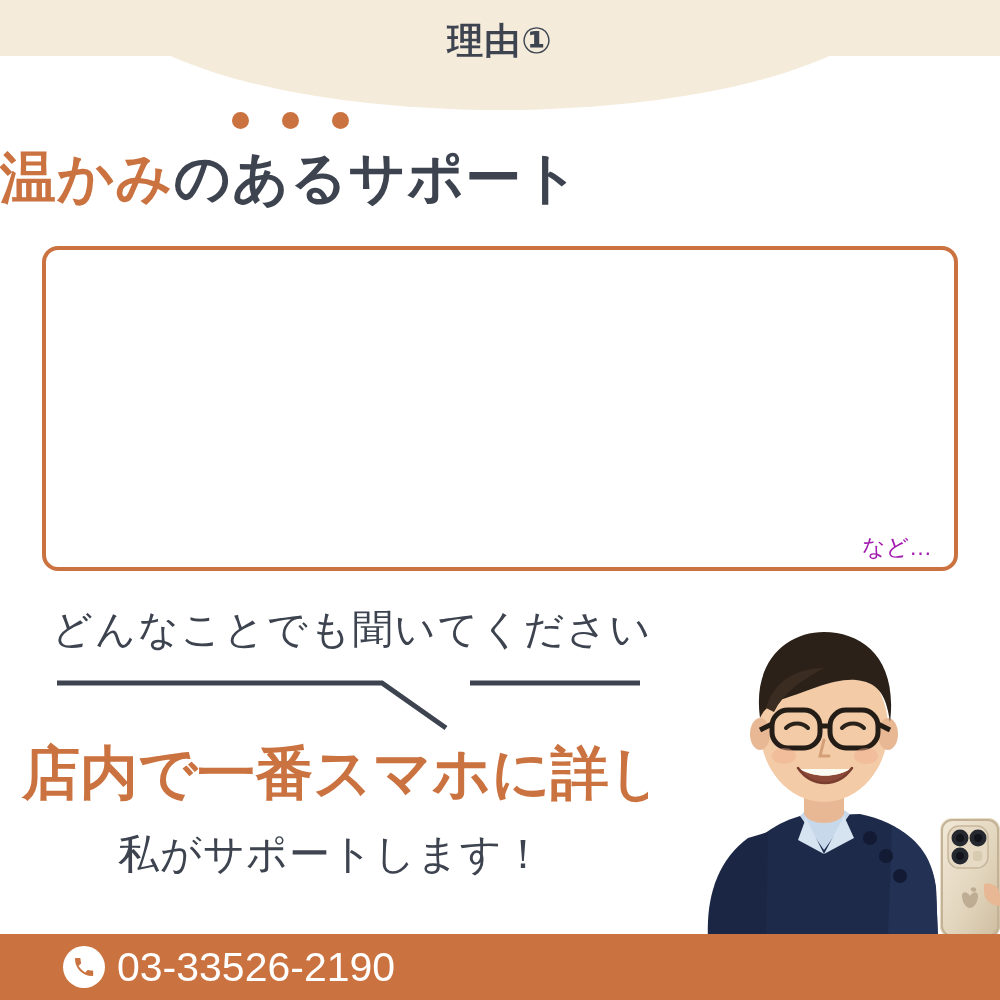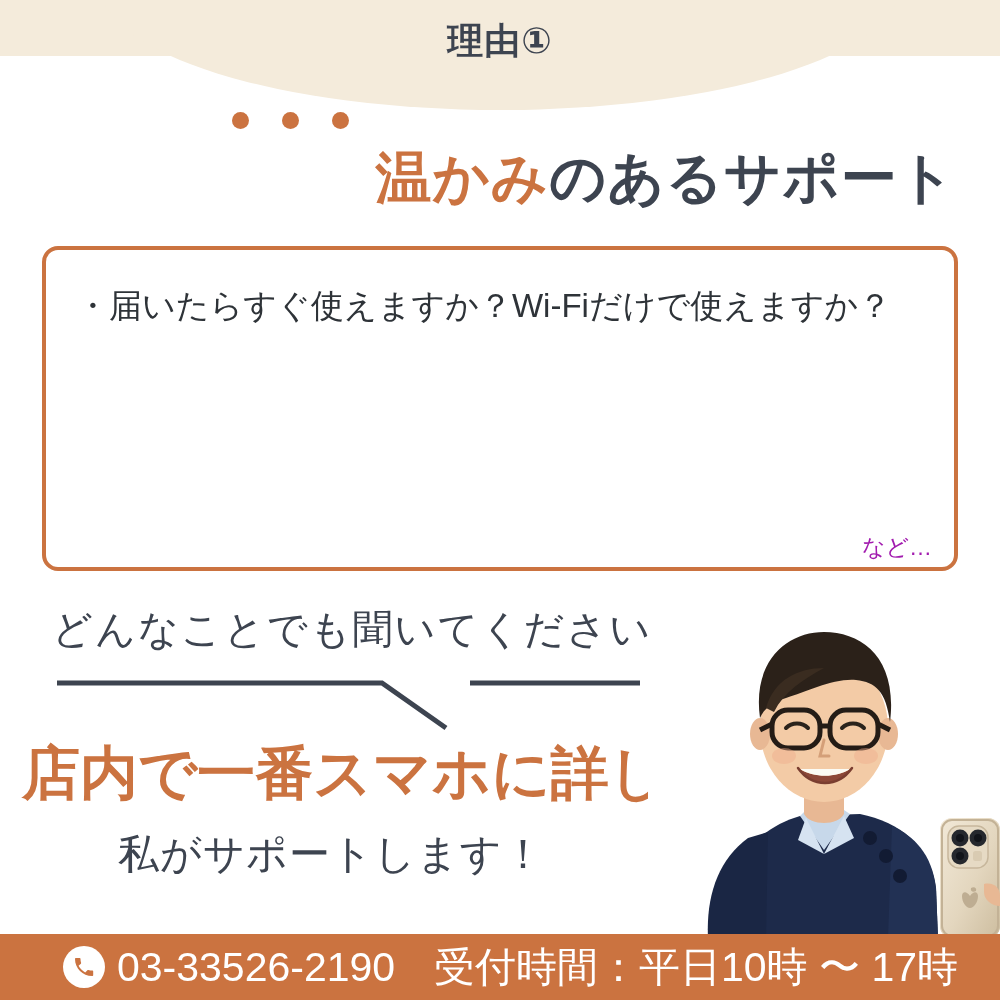--- a/index.html
+++ b/index.html
@@ -62,21 +62,21 @@
   }
   .dot.d1 { left: 14px; }
   .dot.d2 { left: 64px; }
   .dot.d3 { left: 114px; }
 
   
   .section-heading {
     position: absolute;
     left: 0; top: 143px;
     width: 956px;
-    text-align: right;
+    text-align: left;
     font-size: 56px;
     font-weight: 600;
     color: #3D4450;
     white-space: nowrap;
     line-height: 70px;
     letter-spacing: 1px;
   }
   .section-heading .accent { color: #CB7340; }
 
   
@@ -210,21 +210,20 @@
     <span class="dot d2"></span>
     <span class="dot d3"></span>
   </div>
 
   <div class="section-heading">
     <span class="accent">温かみ</span><span>のあるサポート</span>
   </div>
 
   <div class="q-box">
     <div class="q-list">
-      <div class="q-item">・届いたらすぐ使えますか？Wi-Fiだけで使えますか？</div>
     </div>
     <div class="q-nado">など…</div>
   </div>
 
   <div class="pitch-line">どんなことでも聞いてください！</div>
 
   <svg class="divider-svg" viewBox="0 0 640 75" xmlns="http://www.w3.org/2000/svg">
     <path d="M 17 18 L 342 18 L 406 63" fill="none" stroke="#3D4450" stroke-width="5" stroke-linecap="butt" stroke-linejoin="miter"></path>
     <path d="M 430 18 L 600 18" fill="none" stroke="#3D4450" stroke-width="5" stroke-linecap="butt"></path>
   </svg>
@@ -314,15 +313,14 @@
   </div>
 
   <div class="footer">
     <div class="phone-icon-wrap">
       <svg width="24" height="24" viewBox="0 0 24 24" xmlns="http://www.w3.org/2000/svg">
         <path d="M6.6 10.8c1.4 2.8 3.8 5.1 6.6 6.6l2.2-2.2c0.3-0.3 0.7-0.4 1.1-0.2 1.2 0.4 2.4 0.6 3.7 0.6 0.6 0 1 0.4 1 1V20c0 0.6-0.4 1-1 1C10.6 21 3 13.4 3 4c0-0.6 0.4-1 1-1h3.5c0.6 0 1 0.4 1 1 0 1.3 0.2 2.5 0.6 3.7 0.1 0.4 0 0.8-0.2 1.1L6.6 10.8z" fill="#CB7340"></path>
       </svg>
     </div>
   </div>
   <div class="phone-number">03-33526-2190</div>
-  <div class="hours">受付時間：平日10時 〜 17時</div>
 
 </div>
 
 </body></html>

